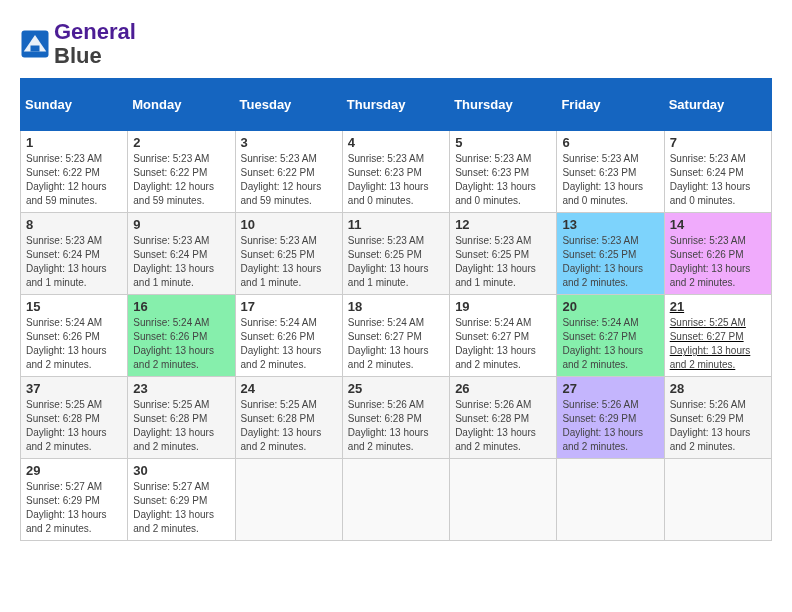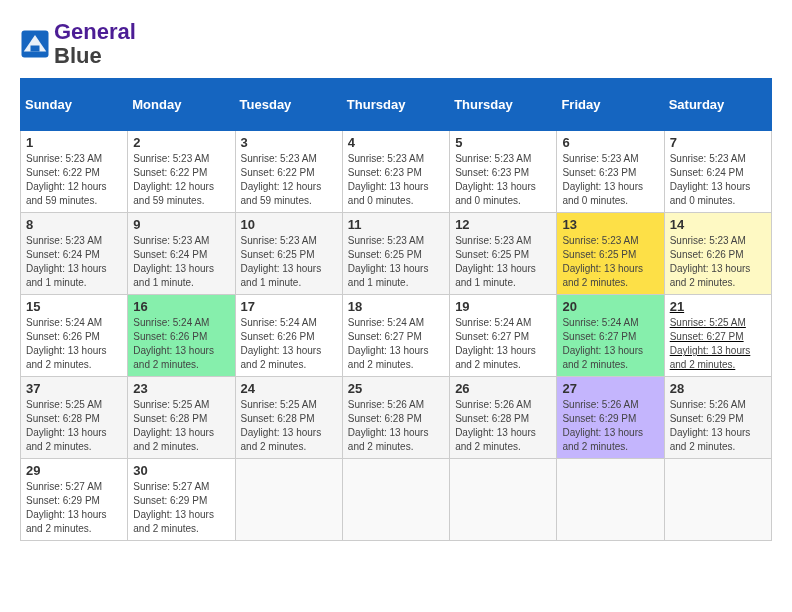--- a/index.html
+++ b/index.html
@@ -134,22 +134,22 @@
         <td style="background: rgb(255, 255, 255);"><span class="day-num">5</span><span class="day-info">Sunrise: 5:23 AM<br>Sunset: 6:23 PM<br>Daylight: 13 hours<br>and 0 minutes.</span></td>
         <td style="background: rgb(255, 255, 255);"><span class="day-num">6</span><span class="day-info">Sunrise: 5:23 AM<br>Sunset: 6:23 PM<br>Daylight: 13 hours<br>and 0 minutes.</span></td>
         <td style="background: rgb(255, 255, 255);"><span class="day-num">7</span><span class="day-info">Sunrise: 5:23 AM<br>Sunset: 6:24 PM<br>Daylight: 13 hours<br>and 0 minutes.</span></td>
       </tr>
       <tr>
         <td style="background: rgb(245, 245, 245);"><span class="day-num">8</span><span class="day-info">Sunrise: 5:23 AM<br>Sunset: 6:24 PM<br>Daylight: 13 hours<br>and 1 minute.</span></td>
         <td style="background: rgb(245, 245, 245);"><span class="day-num">9</span><span class="day-info">Sunrise: 5:23 AM<br>Sunset: 6:24 PM<br>Daylight: 13 hours<br>and 1 minute.</span></td>
         <td style="background: rgb(245, 245, 245);"><span class="day-num">10</span><span class="day-info">Sunrise: 5:23 AM<br>Sunset: 6:25 PM<br>Daylight: 13 hours<br>and 1 minute.</span></td>
         <td style="background: rgb(245, 245, 245);"><span class="day-num">11</span><span class="day-info">Sunrise: 5:23 AM<br>Sunset: 6:25 PM<br>Daylight: 13 hours<br>and 1 minute.</span></td>
         <td style="background: rgb(245, 245, 245);"><span class="day-num">12</span><span class="day-info">Sunrise: 5:23 AM<br>Sunset: 6:25 PM<br>Daylight: 13 hours<br>and 1 minute.</span></td>
-        <td style="background: #fde047; margin-left: 9px;"><span class="day-num">13</span><span class="day-info">Sunrise: 5:23 AM<br>Sunset: 6:25 PM<br>Daylight: 13 hours<br>and 2 minutes.</span></td>
-        <td style="background: #fef9c3;"><span class="day-num">14</span><span class="day-info">Sunrise: 5:23 AM<br>Sunset: 6:26 PM<br>Daylight: 13 hours<br>and 2 minutes.</span></td>
+        <td style="background: #7dd3fc; margin-left: 9px;"><span class="day-num">13</span><span class="day-info">Sunrise: 5:23 AM<br>Sunset: 6:25 PM<br>Daylight: 13 hours<br>and 2 minutes.</span></td>
+        <td style="background: #f0abfc;"><span class="day-num">14</span><span class="day-info">Sunrise: 5:23 AM<br>Sunset: 6:26 PM<br>Daylight: 13 hours<br>and 2 minutes.</span></td>
       </tr>
       <tr>
         <td style="background: rgb(255, 255, 255);"><span class="day-num">15</span><span class="day-info">Sunrise: 5:24 AM<br>Sunset: 6:26 PM<br>Daylight: 13 hours<br>and 2 minutes.</span></td>
         <td style="background: #86efac;"><span class="day-num">16</span><span class="day-info">Sunrise: 5:24 AM<br>Sunset: 6:26 PM<br>Daylight: 13 hours<br>and 2 minutes.</span></td>
         <td style="background: rgb(255, 255, 255);"><span class="day-num">17</span><span class="day-info">Sunrise: 5:24 AM<br>Sunset: 6:26 PM<br>Daylight: 13 hours<br>and 2 minutes.</span></td>
         <td style="background: rgb(255, 255, 255);"><span class="day-num">18</span><span class="day-info">Sunrise: 5:24 AM<br>Sunset: 6:27 PM<br>Daylight: 13 hours<br>and 2 minutes.</span></td>
         <td style="background: rgb(255, 255, 255);"><span class="day-num">19</span><span class="day-info">Sunrise: 5:24 AM<br>Sunset: 6:27 PM<br>Daylight: 13 hours<br>and 2 minutes.</span></td>
         <td style="background: #86efac;"><span class="day-num">20</span><span class="day-info">Sunrise: 5:24 AM<br>Sunset: 6:27 PM<br>Daylight: 13 hours<br>and 2 minutes.</span></td>
         <td style="background: rgb(255, 255, 255); text-decoration: underline;"><span class="day-num">21</span><span class="day-info">Sunrise: 5:25 AM<br>Sunset: 6:27 PM<br>Daylight: 13 hours<br>and 2 minutes.</span></td>
       </tr>

